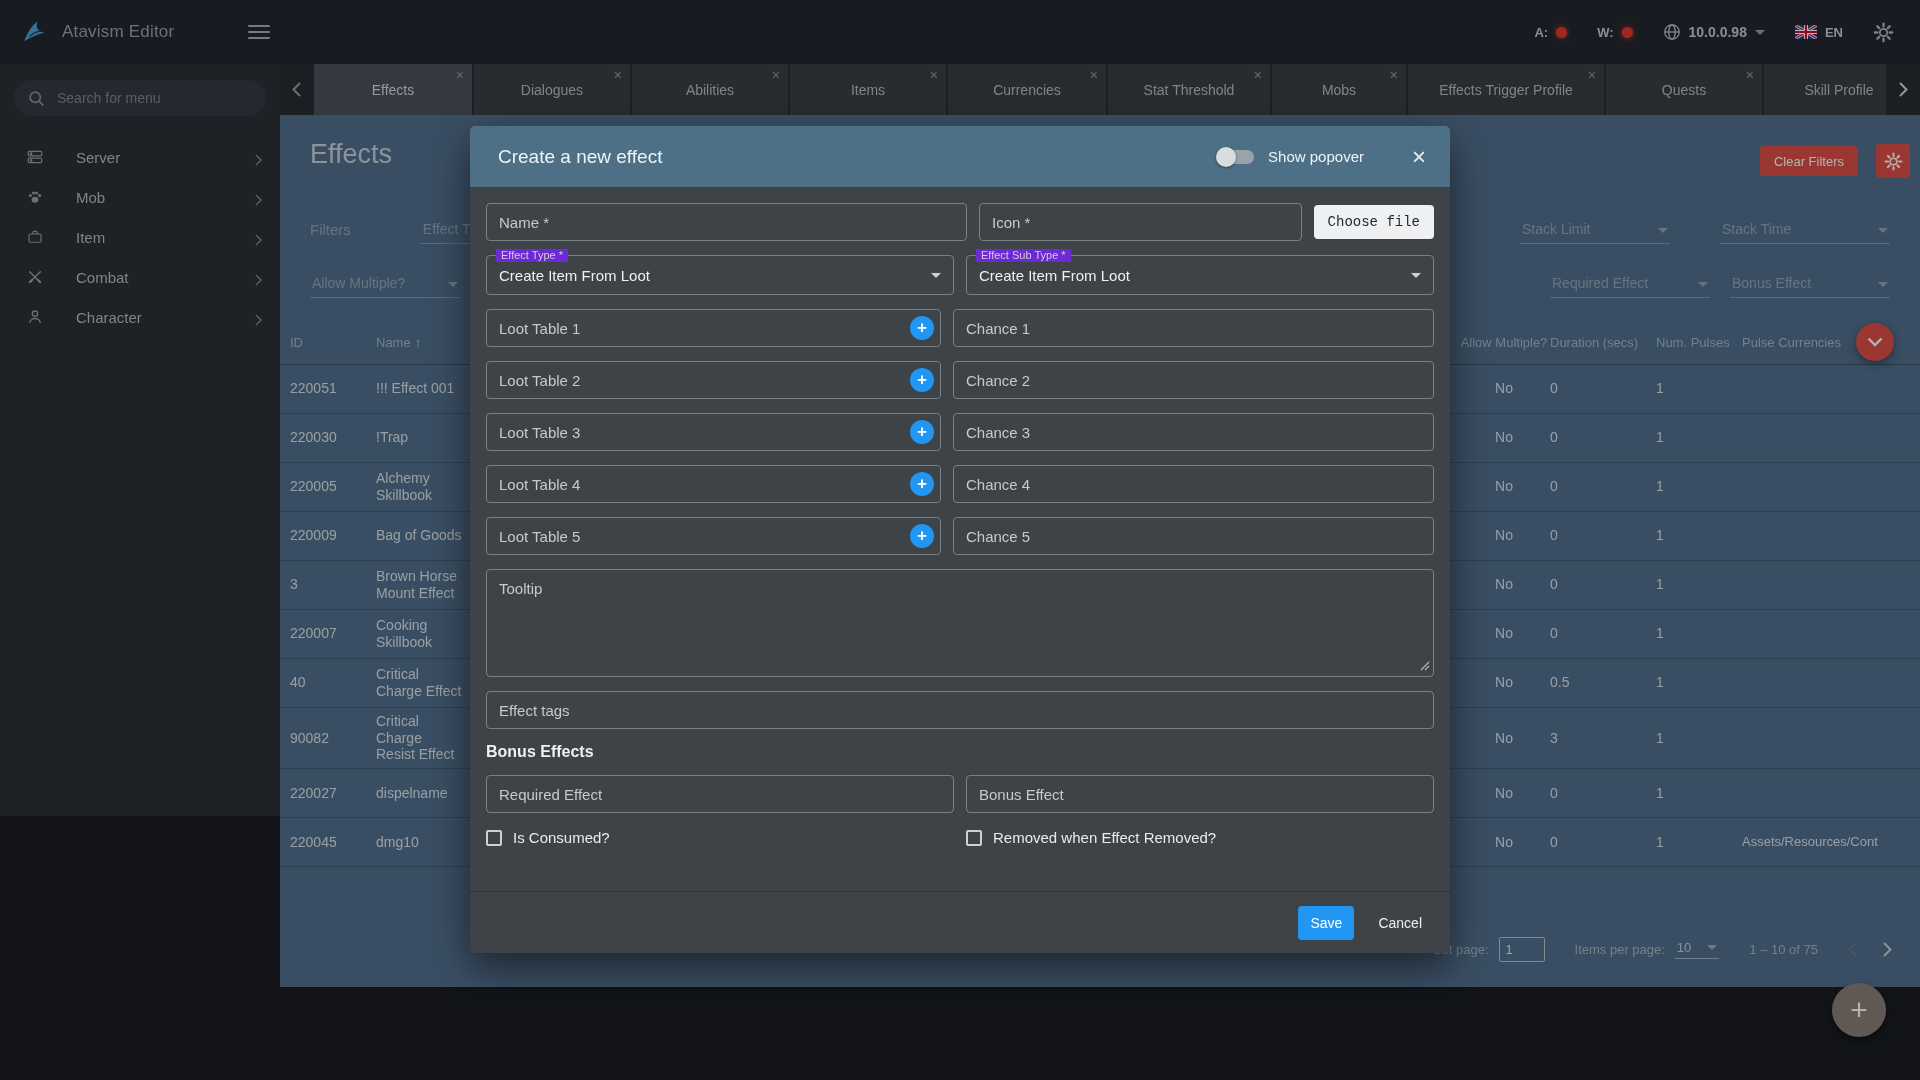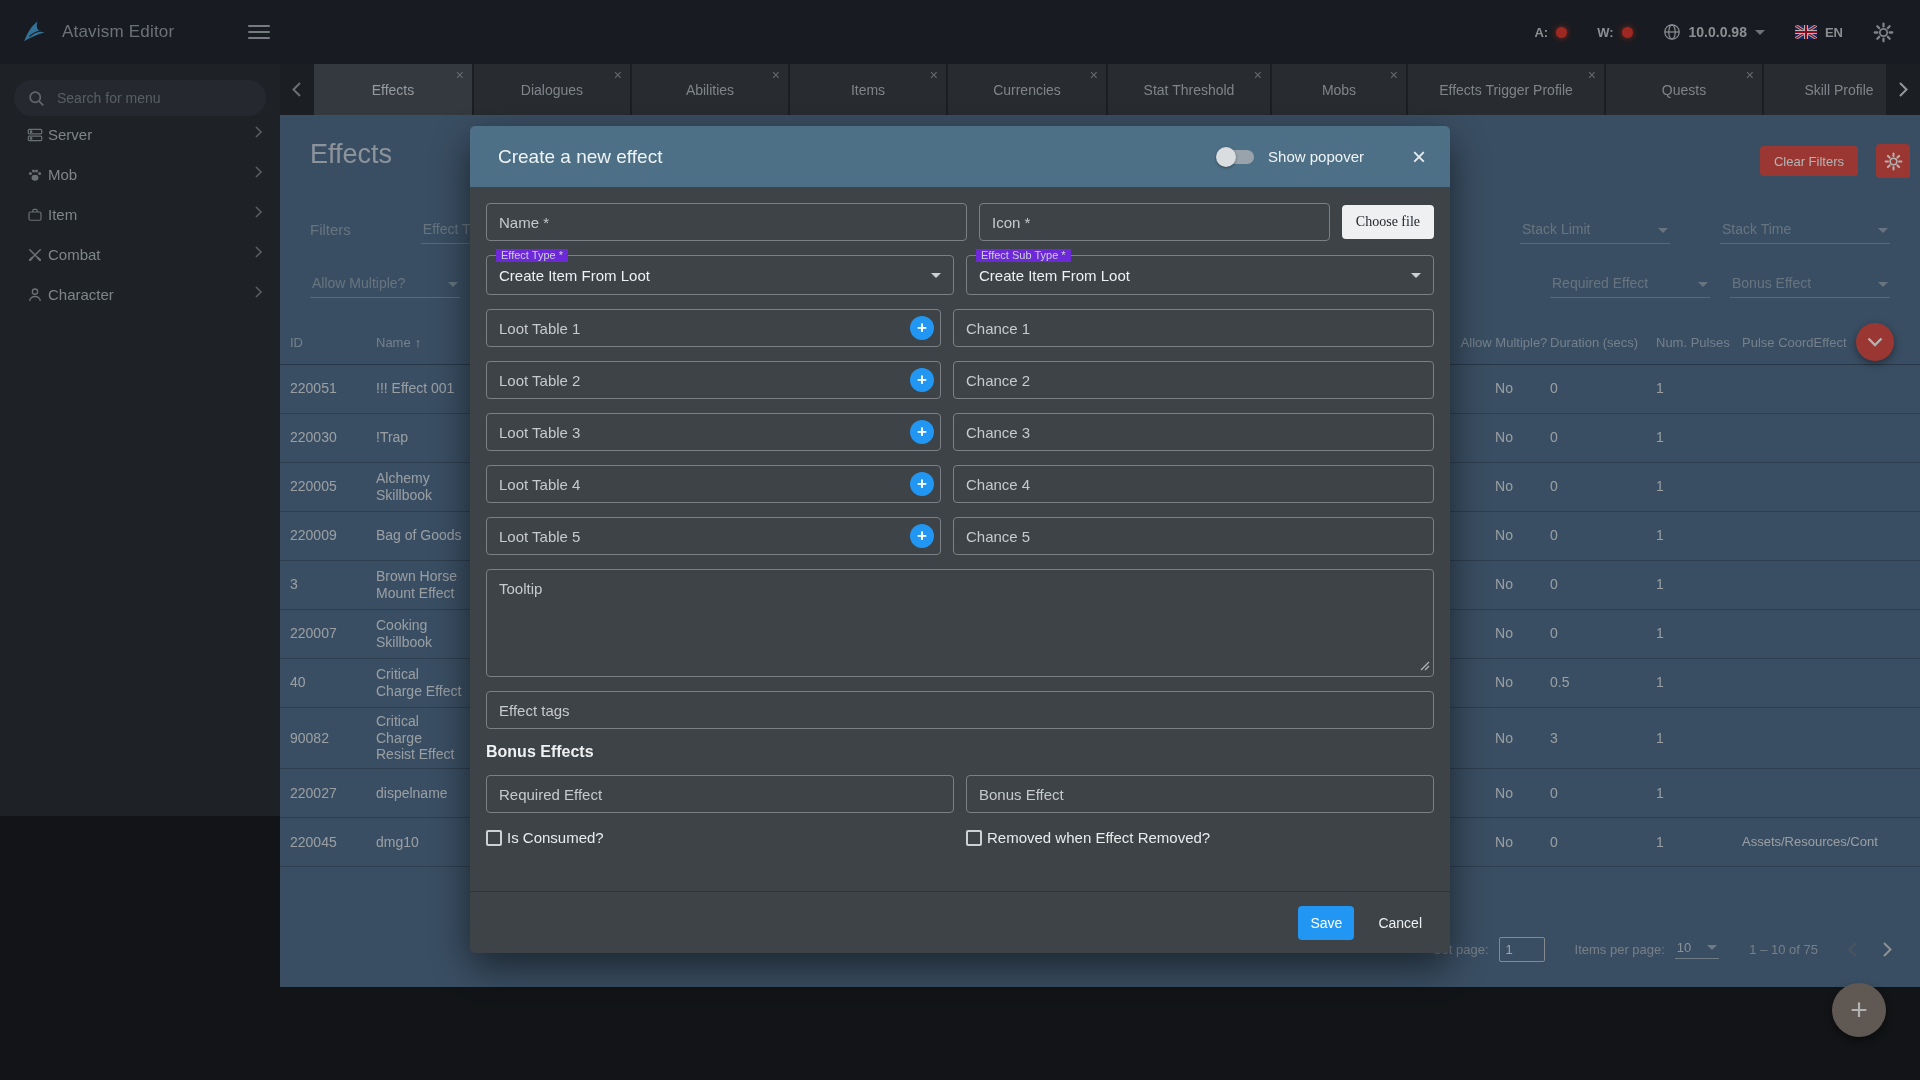--- a/index.html
+++ b/index.html
@@ -36,21 +36,21 @@
   .search-box {
     margin:16px 14px 10px; height:36px; background:#353c44; border-radius:18px;
     display:flex; align-items:center; gap:10px; padding:0 14px;
   }
   .search-box input {
     flex:1; background:transparent; border:none; outline:none; color:#cdd2d7; font-size:14px;
     font-family:inherit;
   }
   .search-box input::placeholder { color:#7e868e; opacity:1; }
   .nav-item {
-    height:40px; display:flex; align-items:flex-start; gap:4px; padding:0 18px 0 26px;
+    height:40px; display:flex; align-items:flex-end; gap:32px; padding:0 18px 0 26px;
     color:#b7bec5; font-size:15px; cursor:pointer;
   }
   .nav-item .nav-icon { width:18px; display:flex; color:#9aa1a8; }
   .nav-item .nav-chevron { margin-left:auto; display:flex; color:#7d848b; }
 
   
   .tabbar {
     position:absolute; left:280px; top:64px; right:0; height:51px;
     background:#282c31; display:flex; align-items:stretch; overflow:hidden; z-index:8;
   }
@@ -154,21 +154,21 @@
   .col { flex:1; min-width:0; }
   .finput {
     height:38px; width:100%; background:transparent; border:1px solid #7b8085; border-radius:4px;
     padding:0 12px; color:#e8ebed; font-size:15px; outline:none; font-family:inherit;
   }
   .finput::placeholder, .ftextarea::placeholder { color:#c6cacd; opacity:1; }
   .icon-col { display:flex; gap:12px; align-items:center; }
   .icon-col .finput { flex:1; }
   .choose-file {
     flex:none; height:34px; padding:0 14px; background:#eef0f2; color:#24282c;
-    border:none; border-radius:4px; font-size:14px; font-weight:500; font-family:Liberation Serif, serif; cursor:pointer;
+    border:none; border-radius:4px; font-size:14px; font-weight:500; font-family:Liberation Mono, monospace; cursor:pointer;
   }
   .fselect { position:relative; height:40px; border:1px solid #7b8085; border-radius:4px;
              display:flex; align-items:center; padding:0 34px 0 12px; cursor:pointer; }
   .flabel { position:absolute; top:-7px; left:9px; background:#6d28d9; padding:0 5px;
             font-size:11px; line-height:13px; color:#cdd1d4; }
   .fvalue { font-size:15px; color:#eef1f3; white-space:nowrap; overflow:hidden; }
   .fselect .caret { position:absolute; right:12px; top:17px; color:#cdd1d4; }
   .loot-field { position:relative; }
   .loot-field .finput { padding-right:46px; }
   .plus-btn {
@@ -178,21 +178,21 @@
   }
   .ta-wrap { position:relative; }
   .ftextarea {
     display:block; height:108px; width:100%; resize:none; background:transparent;
     border:1px solid #7b8085; border-radius:4px; padding:10px 12px; color:#e8ebed;
     font-size:15px; outline:none; font-family:inherit;
   }
   .ta-grip { position:absolute; right:4px; bottom:6px; }
   .bonus-heading { margin:0; font-size:16px; font-weight:700; color:#eef1f3; }
   .checks { margin-top:2px; }
-  .check { flex:1; display:flex; align-items:center; gap:5px; color:#e9ecee; font-size:15px; }
+  .check { flex:1; display:flex; align-items:center; gap:11px; color:#e9ecee; font-size:15px; }
   .checkbox { width:16px; height:16px; border:2px solid #ccd1d5; border-radius:2px; cursor:pointer; flex:none; }
 
   .dialog-footer {
     flex:none; height:62px; border-top:1px solid #2f3337;
     display:flex; align-items:center; justify-content:flex-end; gap:16px; padding:0 20px;
   }
   .save-btn { width:56px; height:34px; background:#2196f3; color:#fff; border:none; border-radius:4px;
               font-size:14px; font-weight:500; font-family:inherit; cursor:pointer; }
   .cancel-btn { background:none; border:none; color:#edf0f2; font-size:14px; font-weight:500;
                 padding:0 8px; font-family:inherit; cursor:pointer; }
@@ -472,21 +472,21 @@
       </div>
 
       <div class="etable">
         <div class="thead">
           <span class="c-id">ID</span>
           <span class="c-name"><span>Name</span><span class="sort-arrow">↑</span></span>
           <span class="c-sp"></span>
           <span class="c-am">Allow Multiple?</span>
           <span class="c-dur">Duration (secs)</span>
           <span class="c-np">Num. Pulses</span>
-          <span class="c-pc">Pulse CoordEffect</span>
+          <span class="c-pc">Pulse Currencies</span>
         </div>
 
         <div class="trow">
           <span class="c-id">220051</span>
           <span class="c-name">!!! Effect 001</span>
           <span class="c-sp"></span>
           <span class="c-am">No</span>
           <span class="c-dur">0</span>
           <span class="c-np">1</span>
           <span class="c-pc"></span>

